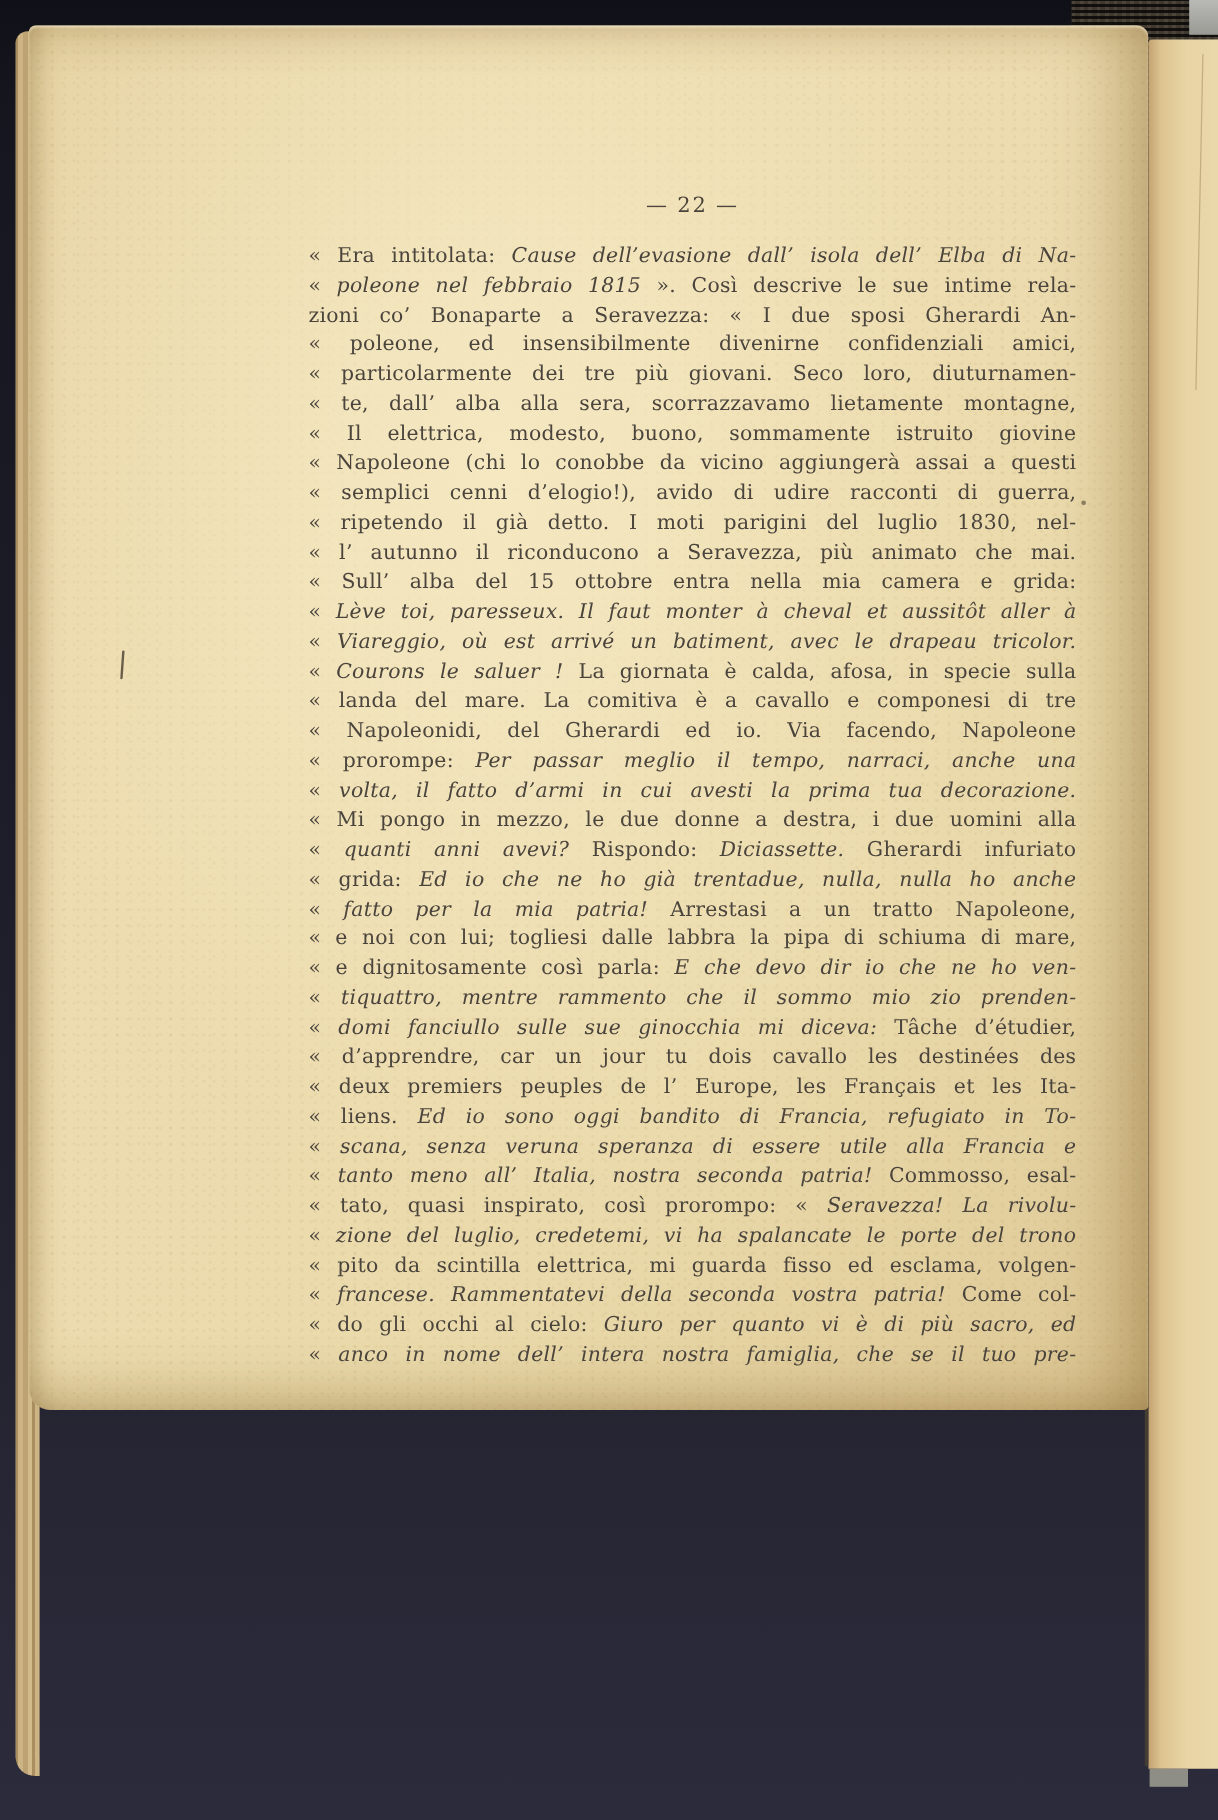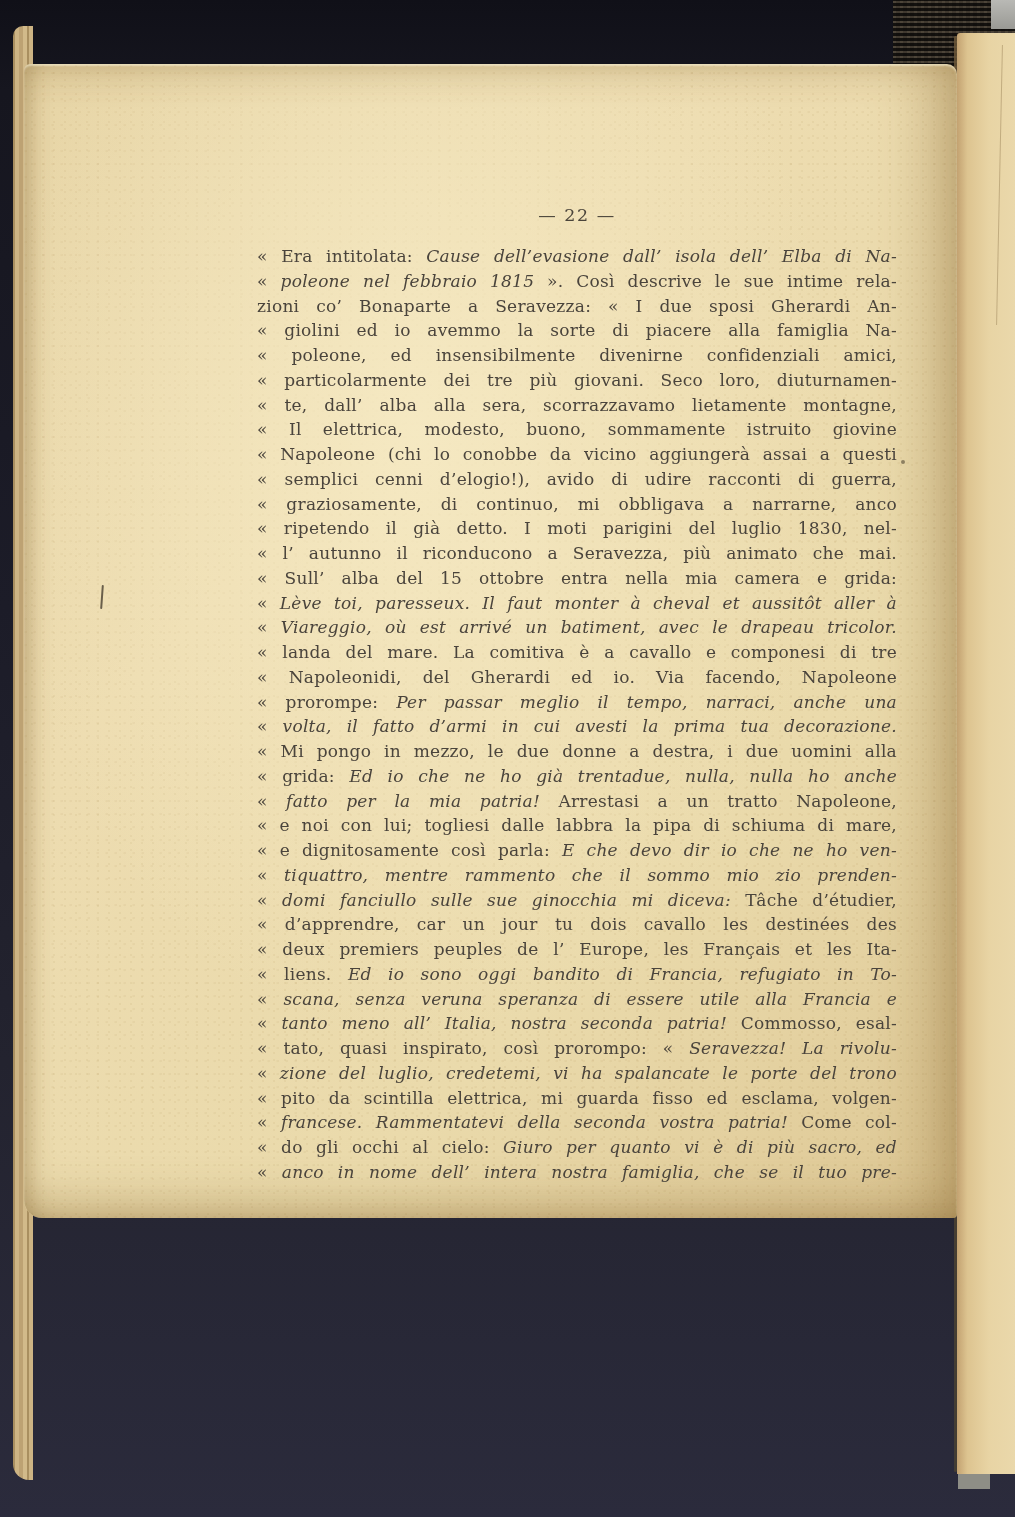--- a/index.html
+++ b/index.html
@@ -53,21 +53,20 @@
       radial-gradient(circle at 72% 28%, rgba(150,115,55,.08) 0 1px, transparent 1.5px),
       linear-gradient(135deg,#e7d5a6 0%,#eddcb0 35%,#eadaab 70%,#ddc794 100%);
     background-size:auto,9px 13px,11px 7px,auto;
     border-radius:6px 10px 4px 18px;
     box-shadow:
       inset 0 2px 2px rgba(255,250,225,.55),
       inset 14px 0 22px -10px rgba(120,90,40,.35),
       inset -48px 0 55px -22px rgba(130,95,40,.38),
       inset 0 -36px 48px -24px rgba(135,100,45,.32),
       inset 0 26px 40px -24px rgba(135,100,45,.22);
-    margin-top: 43px;
   }
   .page-number{
     position:absolute;left:233px;top:141px;width:640px;
     text-align:center;font-size:17.5px;color:#4a443a;
     letter-spacing:1.5px;
   }
   .text-block{
     position:absolute;left:233px;top:180px;width:640px;
     font-size:17px;line-height:24.75px;color:#4a443c;
     letter-spacing:.25px;
@@ -101,38 +100,38 @@
   <div class="bottom-gray"></div>
   <div class="gutter"></div>
   <div class="left-stack"></div>
 
   <div class="page">
     <div class="page-number">— 22 —</div>
     <div class="text-block">
         <div class="line"><span>« Era intitolata: </span><em>Cause dell’evasione dall’ isola dell’ Elba di Na-</em></div>
         <div class="line"><span>« </span><em>poleone nel febbraio 1815</em><span> ». Così descrive le sue intime rela-</span></div>
         <div class="line"><span>zioni co’ Bonaparte a Seravezza: « I due sposi Gherardi An-</span></div>
-        <div class="line"><span>« giolini ed io avemmo la sorte di piacere alla famiglia Na-</span></div>
         <div class="line"><span>« poleone, ed insensibilmente divenirne confidenziali amici,</span></div>
         <div class="line"><span>« particolarmente dei tre più giovani. Seco loro, diuturnamen-</span></div>
         <div class="line"><span>« te, dall’ alba alla sera, scorrazzavamo lietamente montagne,</span></div>
         <div class="line"><span>« Il elettrica, modesto, buono, sommamente istruito giovine</span></div>
         <div class="line"><span>« Napoleone (chi lo conobbe da vicino aggiungerà assai a questi</span></div>
         <div class="line"><span>« semplici cenni d’elogio!), avido di udire racconti di guerra,</span></div>
-        <div class="line"><span>« graziosamente, di continuo, mi obbligava a narrarne, anco</span></div>
         <div class="line"><span>« ripetendo il già detto. I moti parigini del luglio 1830, nel-</span></div>
         <div class="line"><span>« l’ autunno il riconducono a Seravezza, più animato che mai.</span></div>
         <div class="line"><span>« Sull’ alba del 15 ottobre entra nella mia camera e grida:</span></div>
         <div class="line"><span>« </span><em>Lève toi, paresseux. Il faut monter à cheval et aussitôt aller à</em></div>
         <div class="line"><span>« </span><em>Viareggio, où est arrivé un batiment, avec le drapeau tricolor.</em></div>
+        <div class="line"><span>« </span><em>Courons le saluer !</em><span> La giornata è calda, afosa, in specie sulla</span></div>
         <div class="line"><span>« landa del mare. La comitiva è a cavallo e componesi di tre</span></div>
         <div class="line"><span>« Napoleonidi, del Gherardi ed io. Via facendo, Napoleone</span></div>
         <div class="line"><span>« prorompe: </span><em>Per passar meglio il tempo, narraci, anche una</em></div>
         <div class="line"><span>« </span><em>volta, il fatto d’armi in cui avesti la prima tua decorazione.</em></div>
         <div class="line"><span>« Mi pongo in mezzo, le due donne a destra, i due uomini alla</span></div>
+        <div class="line"><span>« </span><em>quanti anni avevi?</em><span> Rispondo: </span><em>Diciassette.</em><span> Gherardi infuriato</span></div>
         <div class="line"><span>« grida: </span><em>Ed io che ne ho già trentadue, nulla, nulla ho anche</em></div>
         <div class="line"><span>« </span><em>fatto per la mia patria!</em><span> Arrestasi a un tratto Napoleone,</span></div>
         <div class="line"><span>« e noi con lui; togliesi dalle labbra la pipa di schiuma di mare,</span></div>
         <div class="line"><span>« e dignitosamente così parla: </span><em>E che devo dir io che ne ho ven-</em></div>
         <div class="line"><span>« </span><em>tiquattro, mentre rammento che il sommo mio zio prenden-</em></div>
         <div class="line"><span>« </span><em>domi fanciullo sulle sue ginocchia mi diceva:</em><span> Tâche d’étudier,</span></div>
         <div class="line"><span>« d’apprendre, car un jour tu dois cavallo les destinées des</span></div>
         <div class="line"><span>« deux premiers peuples de l’ Europe, les Français et les Ita-</span></div>
         <div class="line"><span>« liens. </span><em>Ed io sono oggi bandito di Francia, refugiato in To-</em></div>
         <div class="line"><span>« </span><em>scana, senza veruna speranza di essere utile alla Francia e</em></div>

